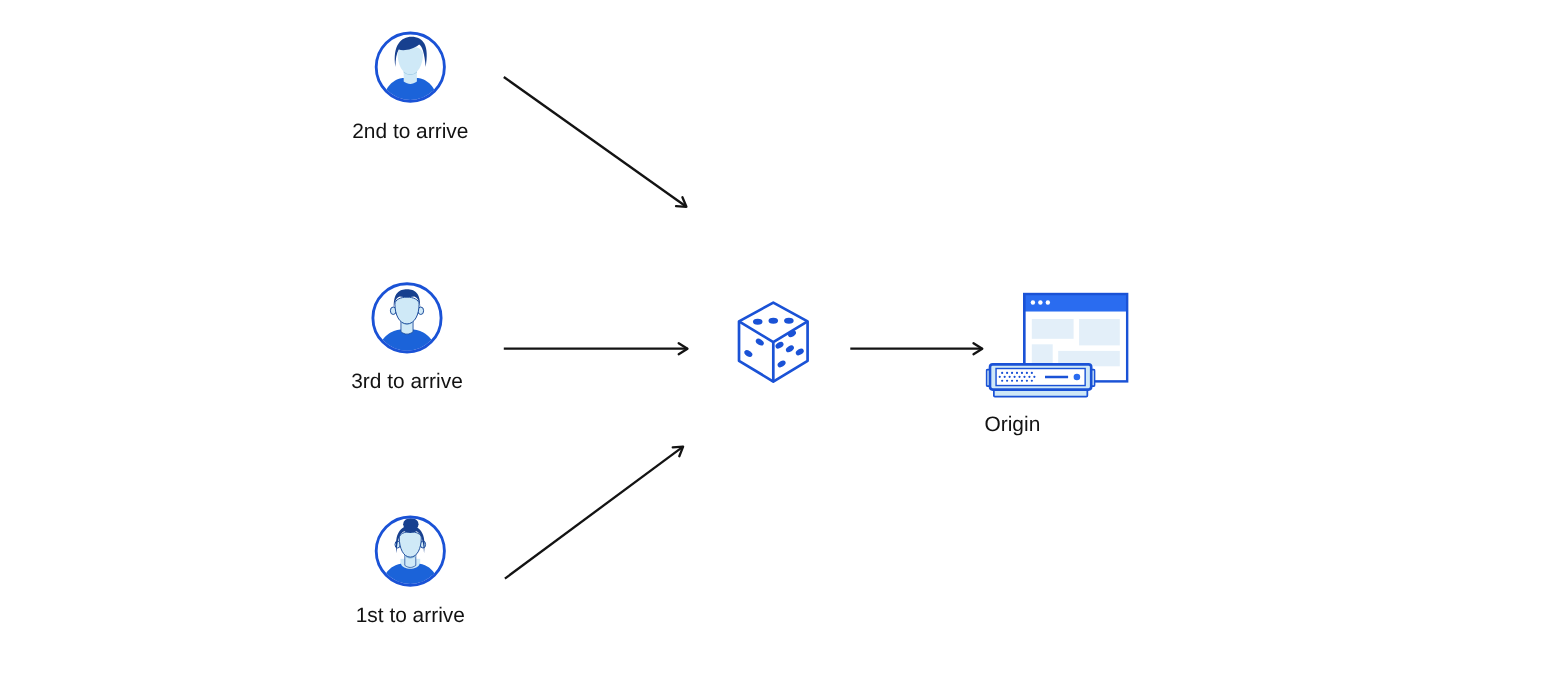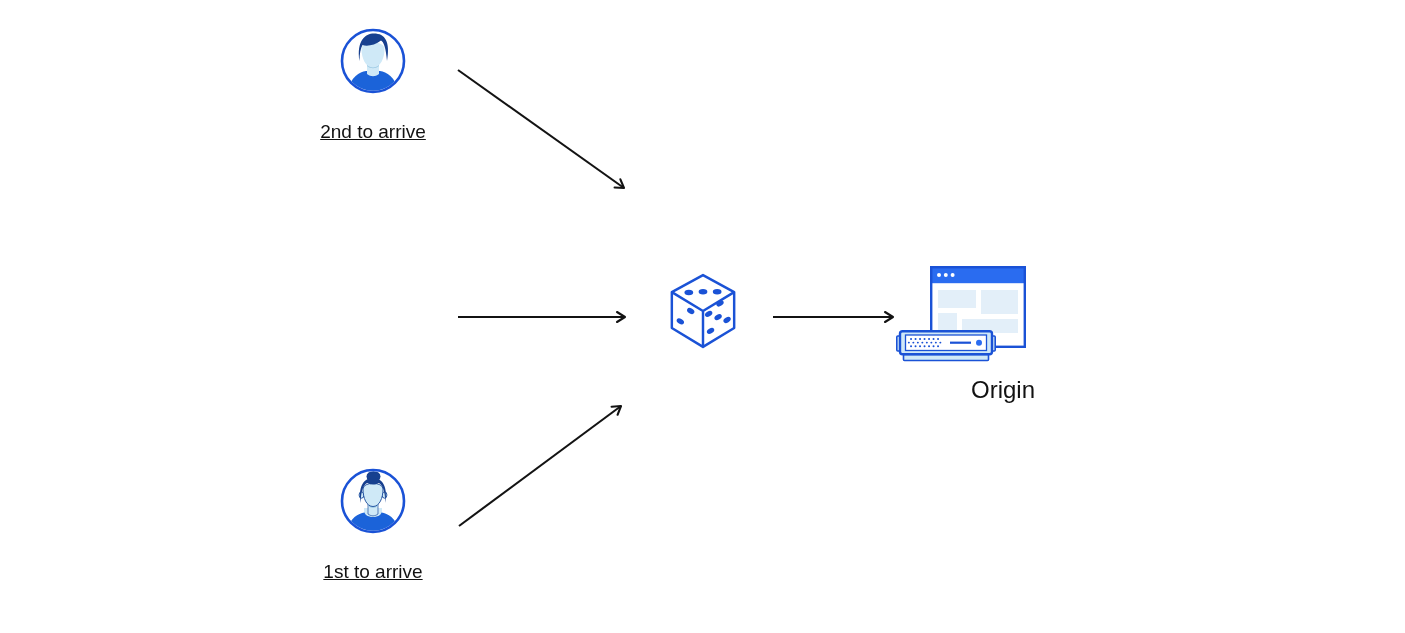--- a/index.html
+++ b/index.html
@@ -5,29 +5,29 @@
   * { margin:0; padding:0; box-sizing:border-box; }
   html,body { background:#ffffff; }
   body {
     width:1405px; height:633px; position:relative; overflow:hidden;
     font-family:"Liberation Sans", sans-serif; color:var(--ink,#121212);
   }
   .canvas { position:absolute; inset:0; }
   .arrows { position:absolute; left:0; top:0; pointer-events:none; }
   .node { position:absolute; display:flex; flex-direction:column; align-items:center; }
   .node-label {
-    margin-top:28px; font-size:19px; line-height:1.1; color:var(--ink,#121212);
-    white-space:nowrap; text-align:right;text-decoration:underline;
+    margin-top:16px; font-size:19px; line-height:1.1; color:var(--ink,#121212);
+    white-space:nowrap; text-align:right;
   }
   .origin-group { position:absolute; left:895px; top:264px; width:140px; height:150px; }
   .browser-icon { position:absolute; left:35px; top:2px; }
   .server-icon  { position:absolute; left:1px;  top:66px; }
   .origin-label {
-    position:absolute; top:112px; left:0; width:140px; text-align:right;
-    font-size:24px; color:var(--ink,#121212);
+    position:absolute; top:112px; left:0; width:140px; text-align:left;
+    font-size:19px; color:var(--ink,#121212);
   }
   .dice-node { position:absolute; left:669px; top:272px; }
 </style>
 </head>
 <body>
 
 <div class="canvas">
 
   <svg class="arrows" width="1405" height="633" viewBox="0 0 1405 633">
     <defs>
@@ -54,20 +54,41 @@
         <path d="M27,33 L39,33 L39,46 C35,49 31,49 27,46 Z" style="fill:var(--face)"></path>
         <path d="M27,35 C30,38.5 36,38.5 39,35 L39,38 C35.5,41 30.5,41 27,38 Z" style="fill:var(--shadow)"></path>
         <path d="M21.5,21 C21.5,12 44.5,12 44.5,21 C44.5,30 40.5,39.5 33,39.5 C25.5,39.5 21.5,30 21.5,21 Z" style="fill:var(--face)"></path>
         <path d="M19.5,33 C16.5,13 25,5.5 34,5.5 C45,5.5 50.5,13.5 47,33 C46,20 43.5,13.5 41,12.5 C35,17.5 26.5,18.5 22.5,17 C20.5,20.5 19.5,26 19.5,33 Z" style="fill:var(--hair)"></path>
       </g>
       <circle cx="33" cy="33" r="31" fill="none" style="stroke:var(--blue)" stroke-width="2.6"></circle>
     </svg>
     <div class="node-label">2nd to arrive</div>
   </div>
 
+  <div class="node" style="left:295px; top:256px; width:150px;">
+    <svg width="66" height="66" viewBox="0 0 66 66">
+      <defs>
+          <clipPath id="cu2">
+            <circle cx="33" cy="33" r="29.8"></circle>
+          </clipPath>
+        </defs>
+      <g clip-path="url(#cu2)">
+        <rect width="66" height="66" fill="#ffffff"></rect>
+        <path d="M5,66 C9,49 19,44.5 27,43.5 L39,43.5 C47,44.5 57,49 61,66 Z" style="fill:var(--shirt)"></path>
+        <path d="M27.5,32 L38.5,32 L38.5,45.5 C35,48.5 31,48.5 27.5,45.5 Z" style="fill:var(--face);stroke:var(--outline)" stroke-width="0.8"></path>
+        <path d="M27.5,34 C30.5,37 35.5,37 38.5,34 L38.5,37 C35,40 31,40 27.5,37 Z" style="fill:var(--shadow)"></path>
+        <ellipse cx="20.5" cy="26.5" rx="2.6" ry="3.4" style="fill:var(--face);stroke:var(--outline)" stroke-width="0.9"></ellipse>
+        <ellipse cx="45.5" cy="26.5" rx="2.6" ry="3.4" style="fill:var(--face);stroke:var(--outline)" stroke-width="0.9"></ellipse>
+        <path d="M22,20.5 C22,12 44,12 44,20.5 C44,30 40,38.5 33,38.5 C26,38.5 22,30 22,20.5 Z" style="fill:var(--face);stroke:var(--outline)" stroke-width="0.9"></path>
+        <path d="M21,23.5 C20.5,10.5 26,7 33,7 C40,7 45.5,10.5 45,23.5 C44.5,18 42.5,14.5 39.5,13.5 C35,14.5 31,14.5 26.5,13.5 C23.5,14.5 21.5,18 21,23.5 Z" style="fill:var(--hair)"></path>
+      </g>
+      <circle cx="33" cy="33" r="31" fill="none" style="stroke:var(--blue)" stroke-width="2.6"></circle>
+    </svg>
+    <div class="node-label">3rd to arrive</div>
+  </div>
 
   <div class="node" style="left:298px; top:468px; width:150px;">
     <svg width="66" height="66" viewBox="0 0 66 66">
       <defs>
           <clipPath id="cu3">
             <circle cx="33" cy="33" r="29.8"></circle>
           </clipPath>
         </defs>
       <g clip-path="url(#cu3)">
         <rect width="66" height="66" fill="#ffffff"></rect>

